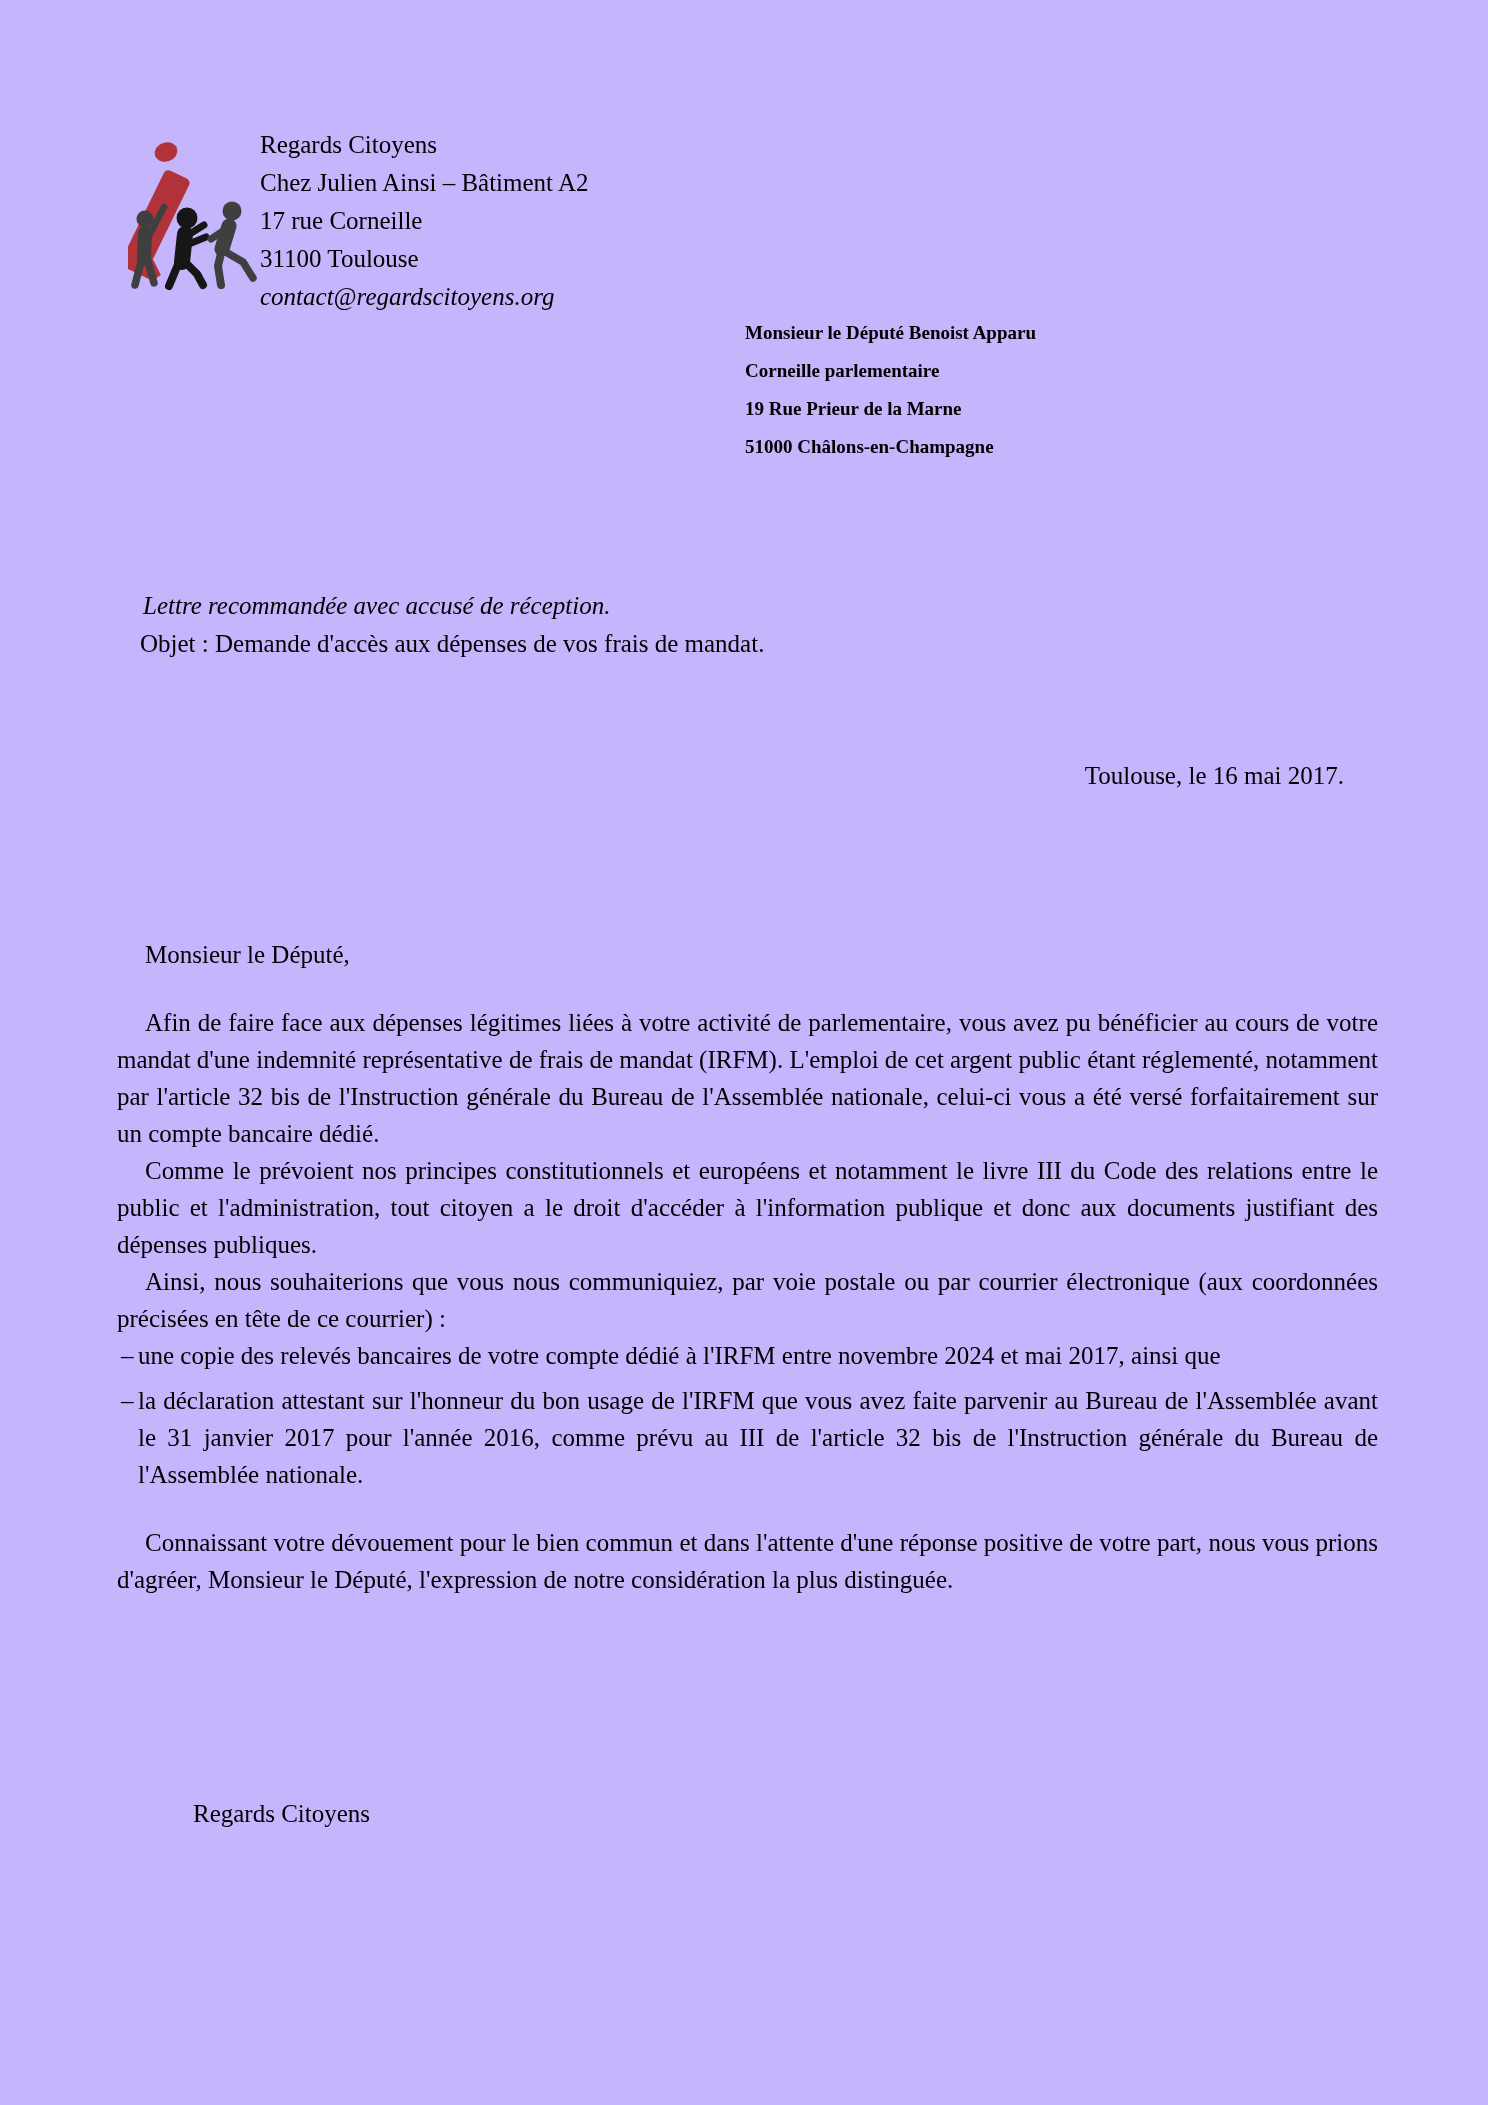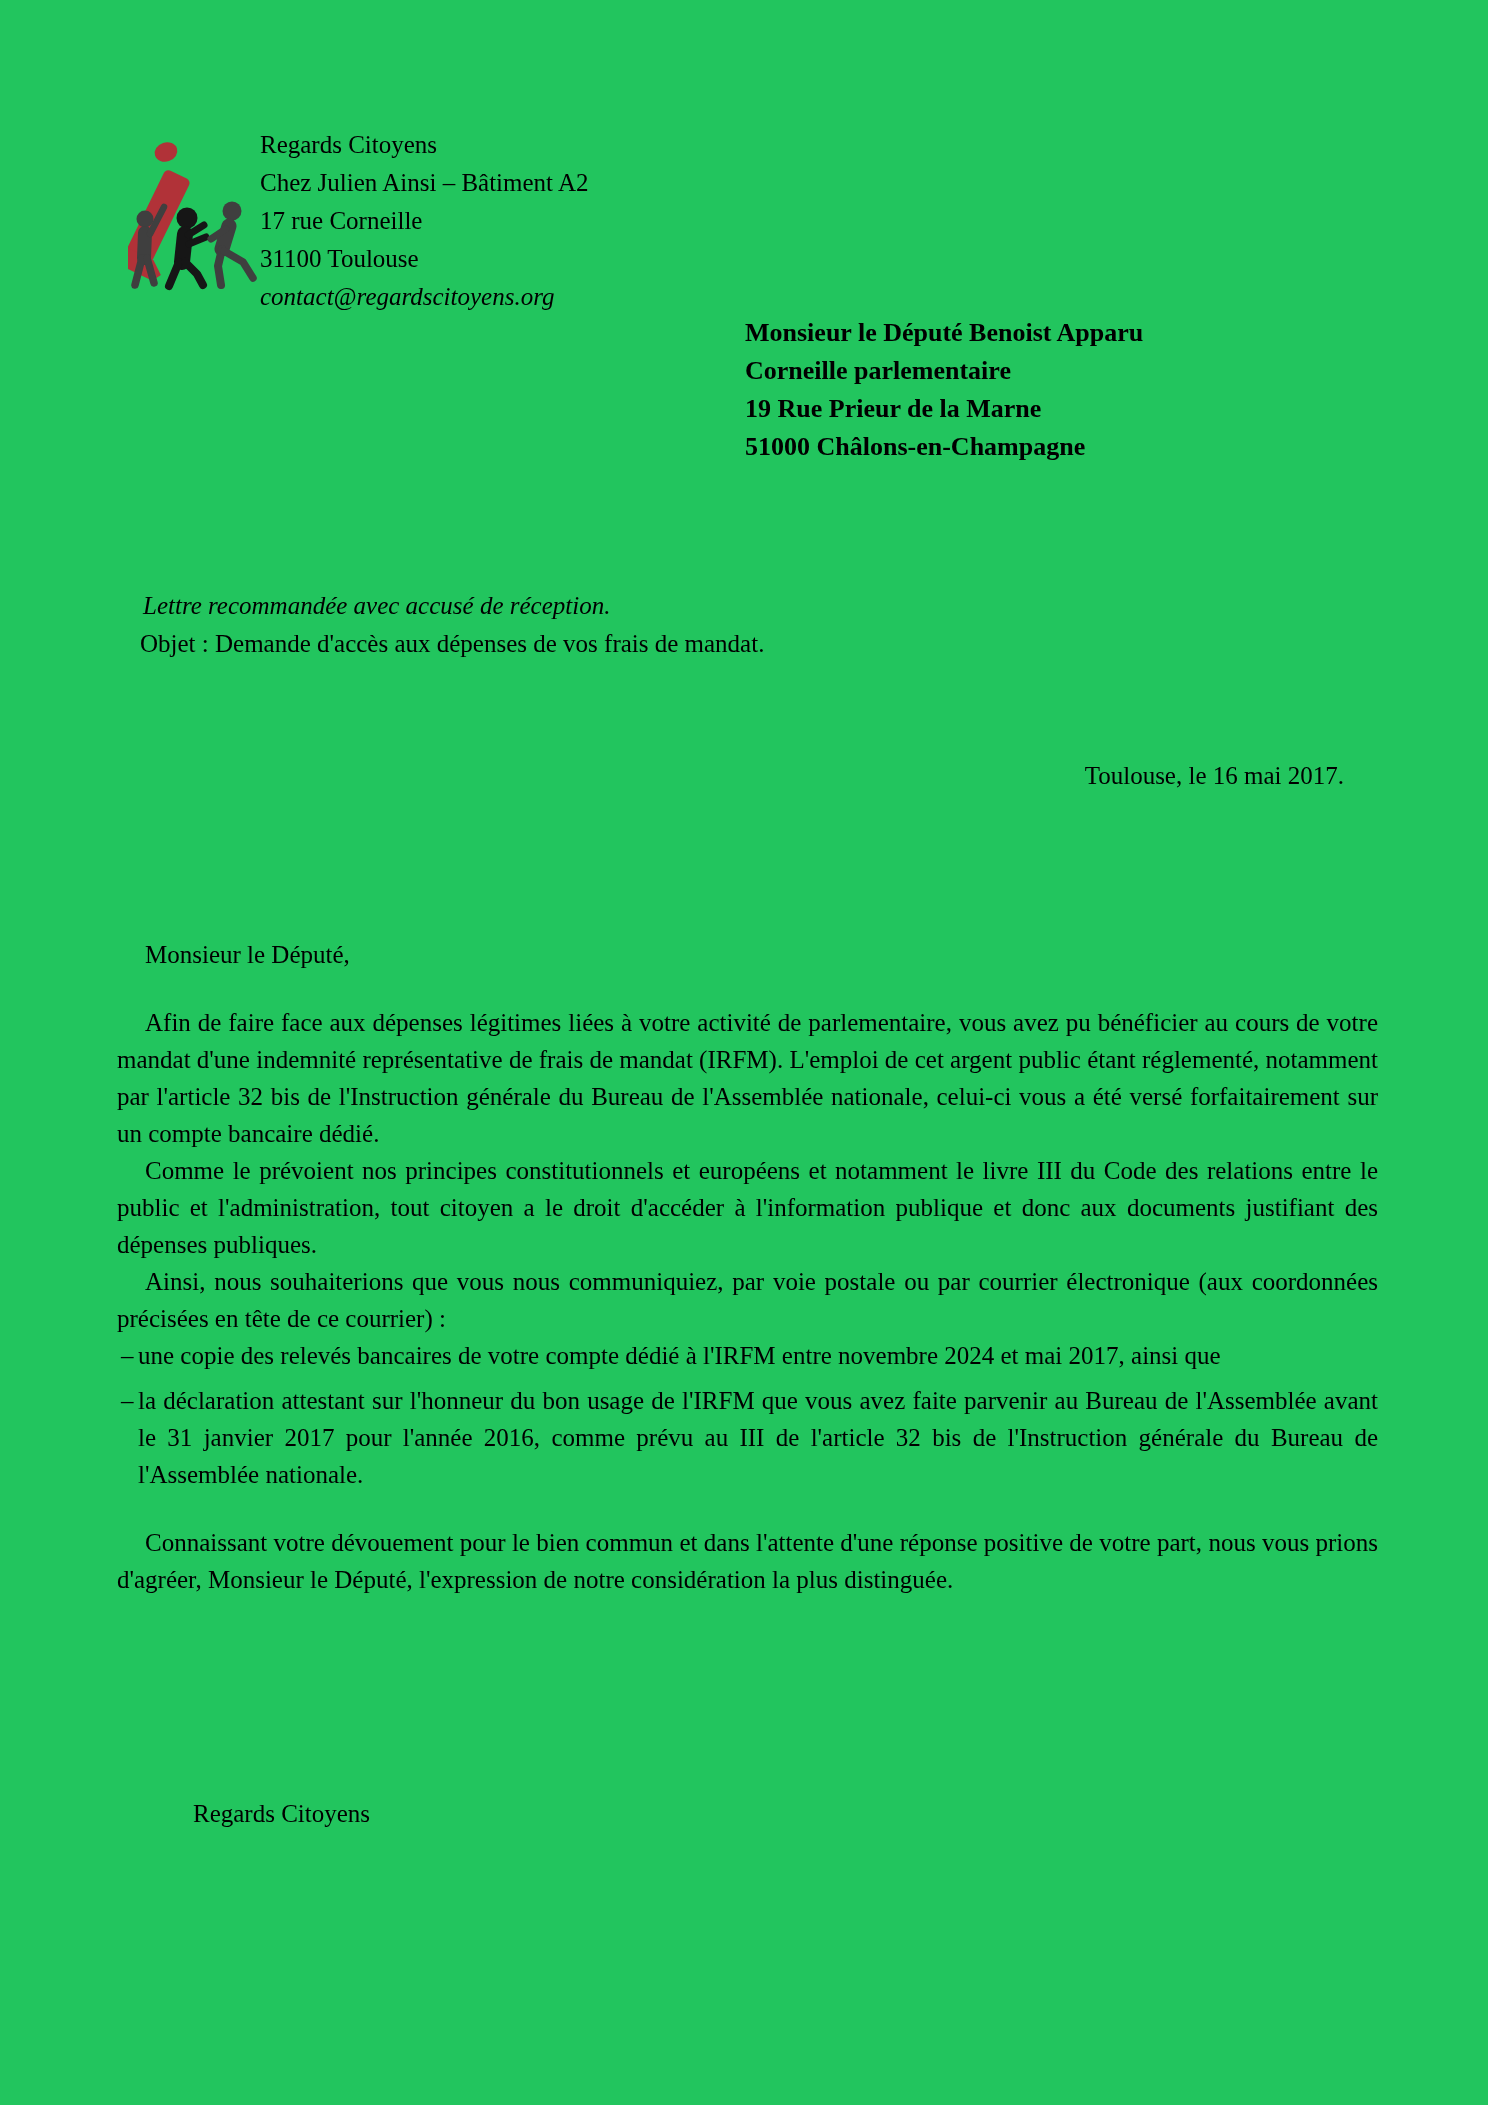--- a/index.html
+++ b/index.html
@@ -2,28 +2,28 @@
 <html><head>
 <meta charset="utf-8">
 <style>
   html, body { margin: 0; padding: 0; }
   body {
     width: 1488px; height: 2105px;
     background: #ffffff;
     font-family: "Liberation Serif", serif;
     color: #000000;
   }
-  .page { position: relative; width: 1488px; height: 2105px; background: #22c55e; overflow: hidden; }
+  .page { position: relative; width: 1488px; height: 2105px; background: #c4b5fd; overflow: hidden; }
 
   .logo { position: absolute; left: 128px; top: 138px; width: 132px; height: 154px; }
 
   .sender { position: absolute; left: 260px; top: 126px; font-size: 25px; line-height: 38px; }
   .sender .email { font-style: italic; }
 
-  .recipient { position: absolute; left: 745px; top: 314px; font-size: 26px; line-height: 38px; font-weight: bold; }
+  .recipient { position: absolute; left: 745px; top: 314px; font-size: 19px; line-height: 38px; font-weight: bold; }
 
   .registered { position: absolute; left: 143px; top: 592px; font-size: 25px; font-style: italic; }
   .subject    { position: absolute; left: 140px; top: 630px; font-size: 25px; }
   .dateline   { position: absolute; top: 762px; right: 144px; font-size: 25px; }
 
   .letter-body { position: absolute; left: 117px; top: 928px; width: 1261px; font-size: 25px; line-height: 37px; }
   .salutation { text-indent: 28px; margin: 8px 0 31px 0; }
   p.para { margin: 0; text-align: justify; text-indent: 28px; }
   .mb32 { margin-bottom: 32px; }
   .mb26 { margin-bottom: 26px; }

